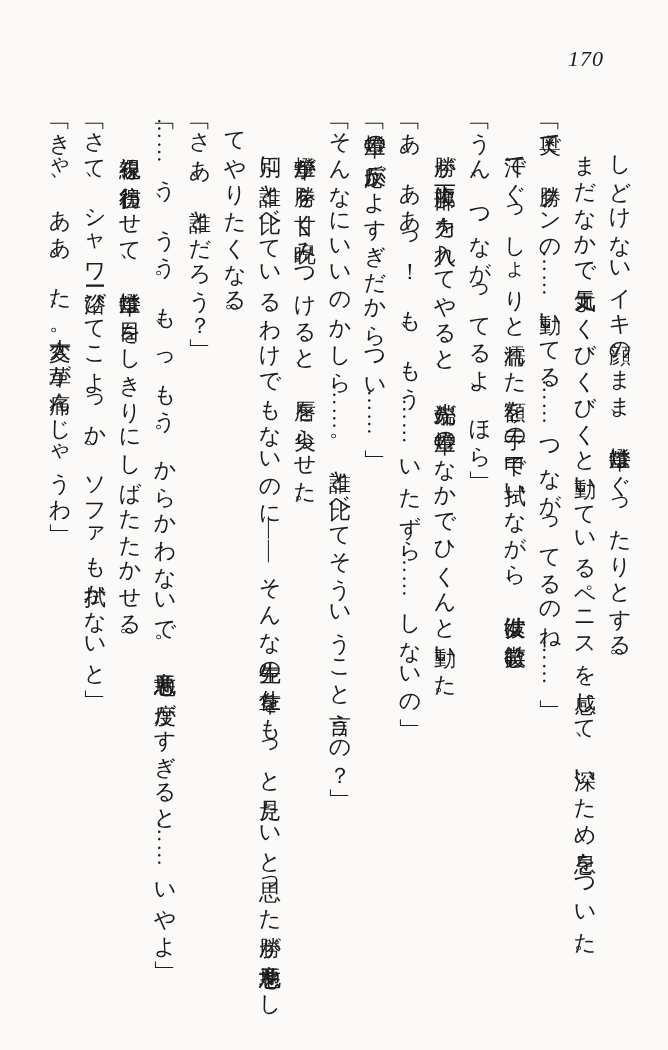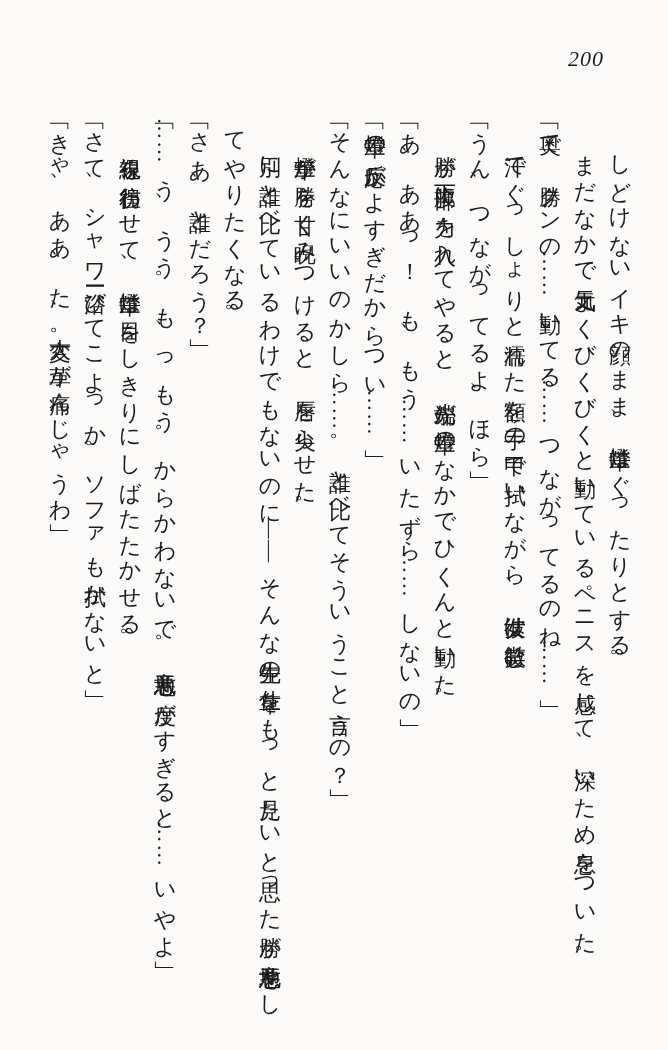--- a/index.html
+++ b/index.html
@@ -41,21 +41,21 @@
     padding: 0;
     font-size: 22px;
     line-height: 35px;
     letter-spacing: 1.5px;
   }
 </style>
 </head>
 <body style="background: rgb(251, 250, 248);">
 
 <div class="page">
-  <div class="page-number" style="color: rgb(27, 27, 27);">200</div>
+  <div class="page-number" style="color: rgb(27, 27, 27);">170</div>
 
   <div class="text-block" style="color: rgb(27, 27, 27);">
     <p>　しどけないイキ顔のまま、燈華はぐったりとする。</p>
     <p>　まだなかで元気よくびくびくと動いているペニスを感じて、深いため息をついた。</p>
     <p>「奥で、勝クンの……動いてる……つながってるのね……」</p>
     <p>　汗でぐっしょりと濡れた額を手の甲で拭いながら、彼女は微笑む。</p>
     <p>「うん、つながってるよ、ほら」</p>
     <p>　勝が下腹部に力を入れてやると、先端が燈華のなかでひくんと動いた。</p>
     <p>「あ、ああっ！　も、もう……いたずら……しないの」</p>
     <p>「燈華の反応がよすぎだからつい……」</p>

